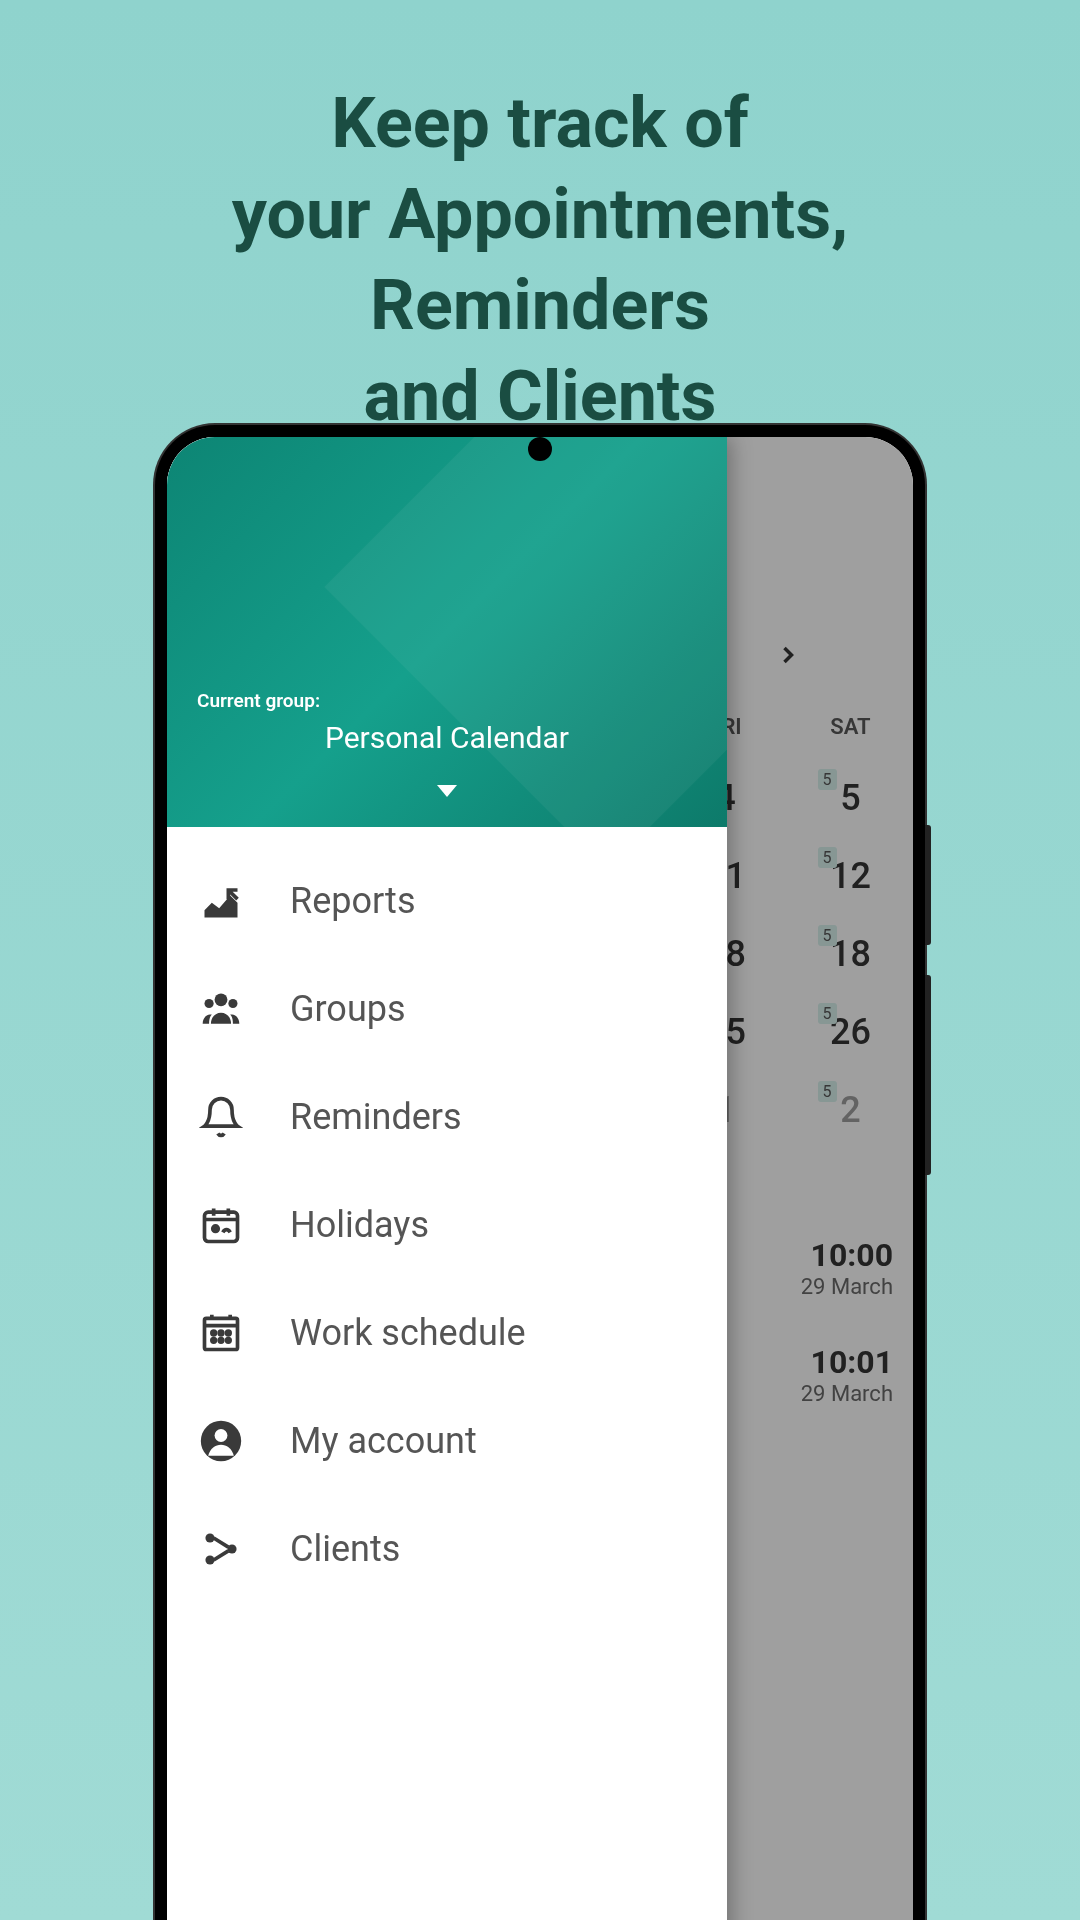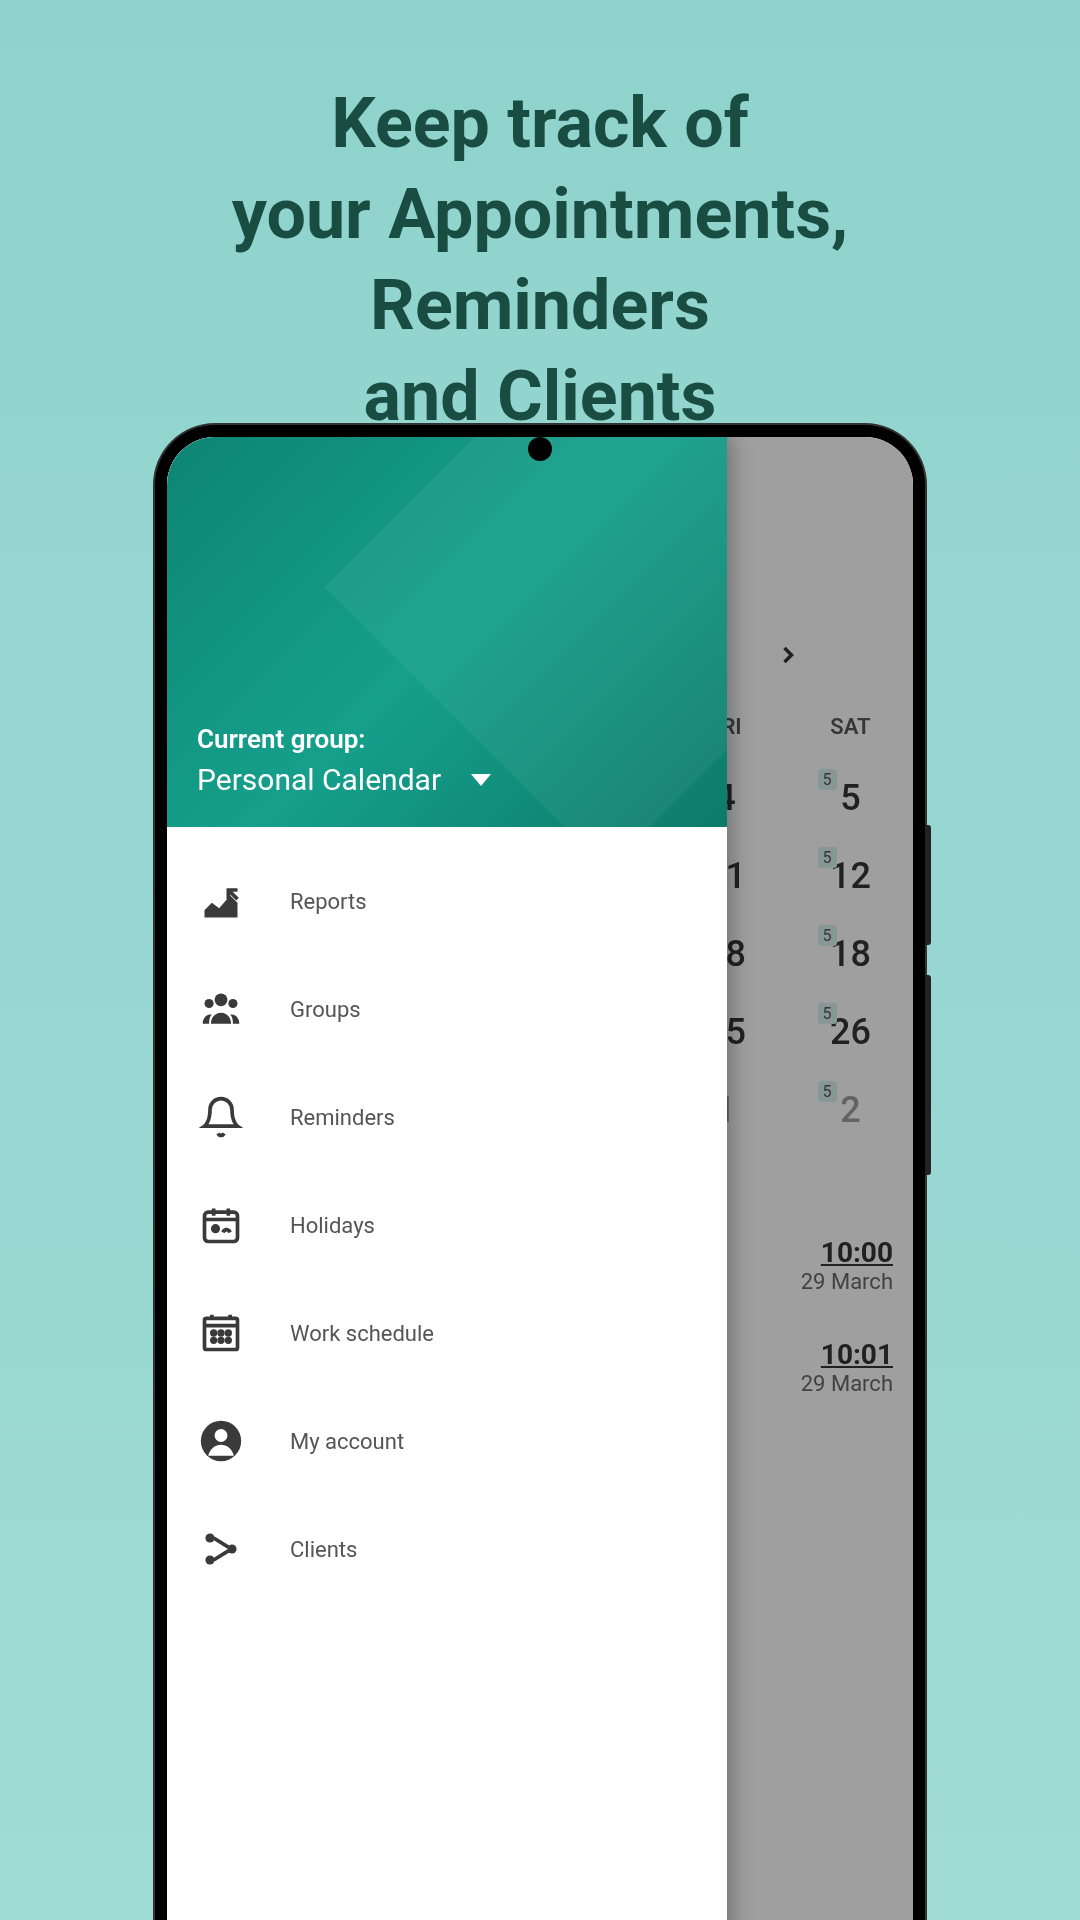--- a/index.html
+++ b/index.html
@@ -81,32 +81,33 @@
   position: absolute;
   top: -50px;
   right: -80px;
   width: 400px;
   height: 400px;
   background: rgba(255,255,255,0.05);
   transform: rotate(45deg);
 }
 .group-label {
   color: #fff;
-  font-size: 26px;
+  font-size: 19px;
   font-weight: 600;
   margin-bottom: 8px;
   position: relative;
 }
 .group-selector {
   display: flex;
   align-items: center;
   gap: 30px;
   color: #fff;
   font-size: 30px;
   position: relative;
+  flex-direction: column;
 }
 .dropdown-arrow {
   width: 0;
   height: 0;
   border-left: 10px solid transparent;
   border-right: 10px solid transparent;
   border-top: 12px solid #fff;
 }
 .menu-list {
   padding: 20px 0;
@@ -119,21 +120,21 @@
 }
 .menu-icon {
   width: 48px;
   height: 48px;
   display: flex;
   align-items: center;
   justify-content: center;
   color: #3a3a3a;
 }
 .menu-label {
-  font-size: 22px;
+  font-size: 36px;
   color: #555;
 }
 .background-app {
   position: absolute;
   inset: 0;
   background: #f5f5f5;
 }
 .overlay-dim {
   position: absolute;
   inset: 0;
@@ -199,24 +200,23 @@
   color: #333;
   padding: 25px 0 20px 0;
   text-align: left;
 }
 .appt-item {
   padding: 12px 20px 12px 0;
   text-align: right;
   margin-bottom: 20px;
 }
 .appt-time {
-  font-size: 28px;
+  font-size: 32px;
   font-weight: 700;
   color: #333;
-  text-decoration: underline;
 }
 .appt-date {
   font-size: 22px;
   color: #666;
 }
 .side-button {
   position: absolute;
   right: -6px;
   width: 6px;
   background: #222;

